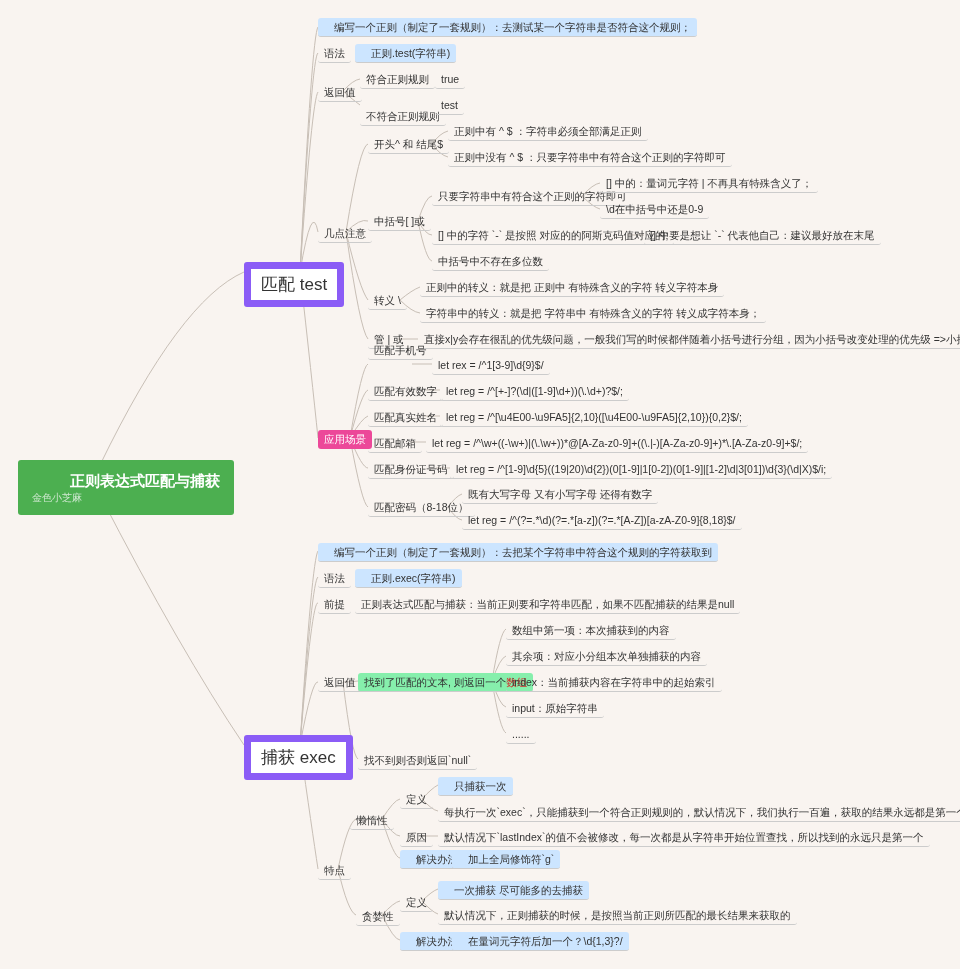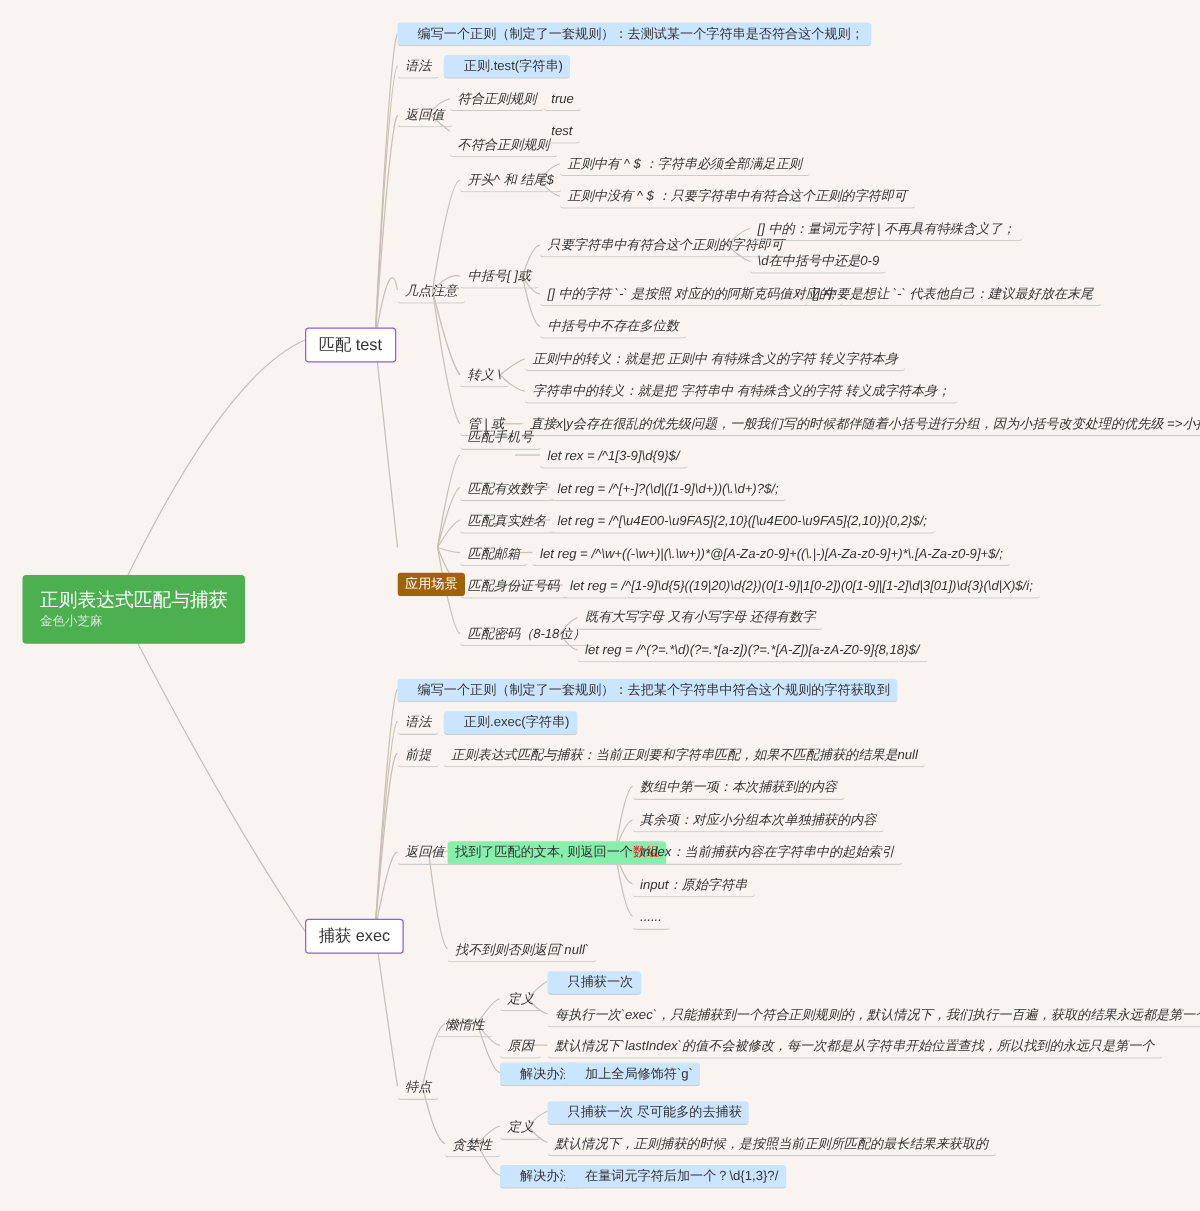--- a/index.html
+++ b/index.html
@@ -17,44 +17,44 @@
   .root {
     position: absolute;
     left: 18px;
     top: 460px;
     background: #4caf50;
     color: #fff;
     padding: 10px 14px;
     border-radius: 3px;
     line-height: 1.4;
   }
-  .root .title { font-size: 15px; font-weight: 400; }
+  .root .title { font-size: 15px; font-weight: 700; margin-left: 38px; }
   .root .author { font-size: 10px; color: #cfe8d0; }
   .l1 {
     position: absolute;
     background: #fff;
-    border: 1px solid #8b5cf6;
+    border: 7px solid #8b5cf6;
     padding: 4px 10px;
     border-radius: 3px;
-    font-size: 13px;
+    font-size: 17px;
   }
   #l1a { left: 244px; top: 262px; }
   #l1b { left: 244px; top: 735px; }
   .node {
     position: absolute;
     padding: 2px 6px;
     border-radius: 3px;
     border-bottom: 1px solid #ccc;
     white-space: nowrap;
     font-size: 10.5px;
     line-height: 14px;
   }
-  .plain { background: transparent; font-style: italic; }
+  .plain { background: transparent; }
   .hl-blue { background: #cce5ff; padding-left: 16px; }
-  .hl-green { background: #a16207; color: #fff; border-bottom-color: transparent; margin-top: 28px;}
+  .hl-green { background: #ec4899; color: #fff; border-bottom-color: transparent;}
   .hl-yellow { background: #86efac; text-align: center; }
   .red { color: #d32f2f; }
   svg { position: absolute; left:0; top:0; pointer-events:none; }
 </style>
 </head>
 <body>
 
 <svg width="960" height="969" viewBox="0 0 960 969">
   <g stroke="#c8bfb6" stroke-width="1" fill="none">
 
@@ -215,16 +215,16 @@
 <div class="node plain" style="left:400px;top:790px">定义</div>
 <div class="node hl-blue" style="left:438px;top:777px">只捕获一次</div>
 <div class="node plain" style="left:438px;top:803px">每执行一次`exec`，只能捕获到一个符合正则规则的，默认情况下，我们执行一百遍，获取的结果永远都是第一个匹配到的，其余的捕获不到</div>
 <div class="node plain" style="left:400px;top:828px">原因</div>
 <div class="node plain" style="left:438px;top:828px">默认情况下`lastIndex`的值不会被修改，每一次都是从字符串开始位置查找，所以找到的永远只是第一个</div>
 <div class="node hl-blue" style="left:400px;top:850px">解决办法</div>
 <div class="node hl-blue" style="left:452px;top:850px">加上全局修饰符`g`</div>
 
 <div class="node plain" style="left:356px;top:907px">贪婪性</div>
 <div class="node plain" style="left:400px;top:893px">定义</div>
-<div class="node hl-blue" style="left:438px;top:881px">只捕获一次 尽可能多的去捕获</div>
+<div class="node hl-blue" style="left:438px;top:881px">一次捕获 尽可能多的去捕获</div>
 <div class="node plain" style="left:438px;top:906px">默认情况下，正则捕获的时候，是按照当前正则所匹配的最长结果来获取的</div>
 <div class="node hl-blue" style="left:400px;top:932px">解决办法</div>
 <div class="node hl-blue" style="left:452px;top:932px">在量词元字符后加一个？\d{1,3}?/</div>
 
 </body></html>

